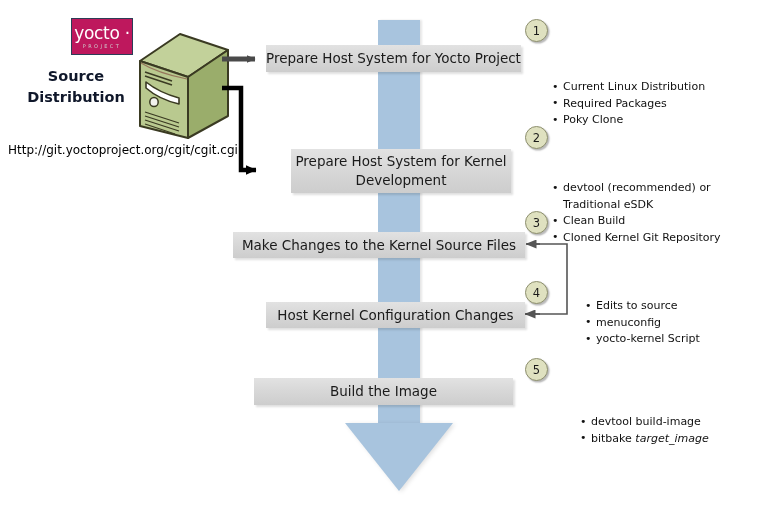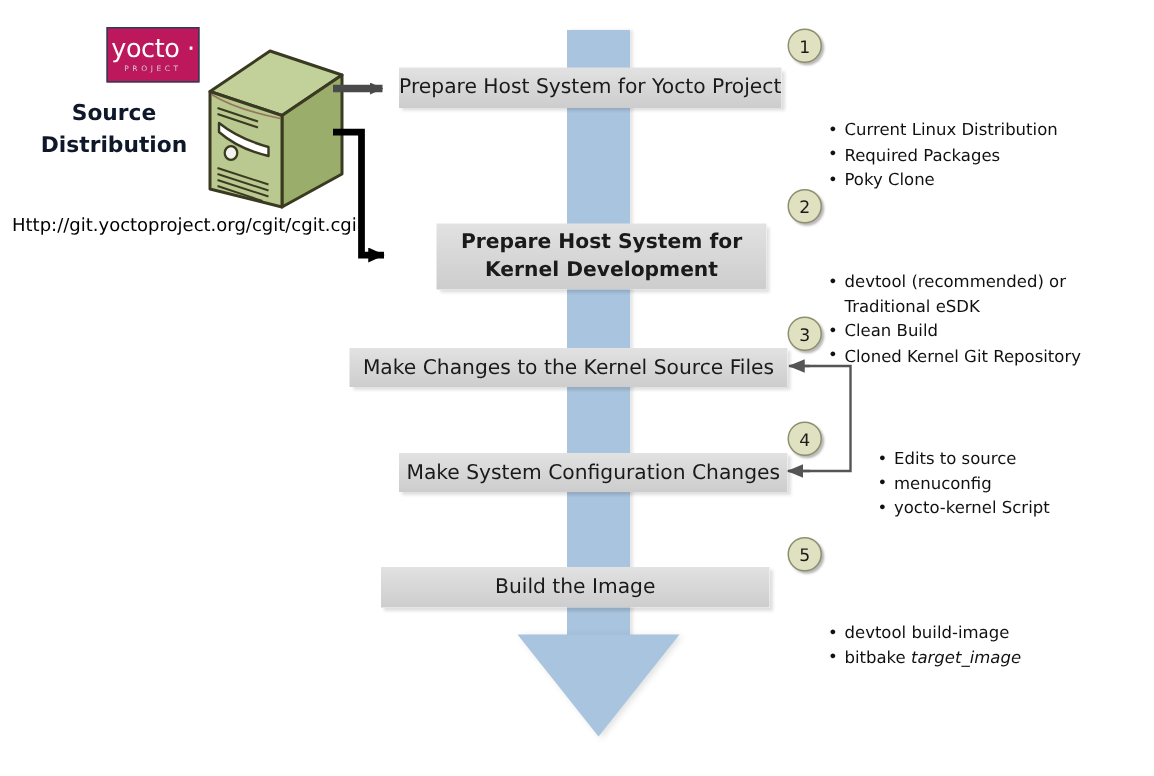--- a/index.html
+++ b/index.html
@@ -203,25 +203,25 @@
 
     <path d="M222,88 L241,88 L241,170 L256,170" fill="none" stroke="#000000" stroke-width="4.5" marker-end="url(#ah-black)"></path>
 
     <path d="M527,244 L567,244 L567,314 L526,314" fill="none" stroke="#555555" stroke-width="1.6"></path>
     <path d="M540,244 L526,244" fill="none" stroke="#555555" stroke-width="1.6" marker-end="url(#ah-gray-left)"></path>
     <path d="M540,314 L525,314" fill="none" stroke="#555555" stroke-width="1.6" marker-end="url(#ah-gray-left)"></path>
   </svg>
 
   <div class="pbox" style="left:266px; top:45px; width:255px; height:27px;">Prepare Host System for Yocto Project</div>
 
-  <div class="pbox" style="left:291px; top:149px; width:220px; height:44px;font-weight:bold;">Prepare Host System for Kernel Development</div>
+  <div class="pbox" style="left:291px; top:149px; width:220px; height:44px;">Prepare Host System for Kernel Development</div>
 
   <div class="pbox" style="left:233px; top:232px; width:292px; height:26px;">Make Changes to the Kernel Source Files</div>
 
-  <div class="pbox" style="left:266px; top:302px; width:259px; height:26px;">Make System Configuration Changes</div>
+  <div class="pbox" style="left:266px; top:302px; width:259px; height:26px;">Host Kernel Configuration Changes</div>
 
   <div class="pbox" style="left:254px; top:378px; width:259px; height:27px;">Build the Image</div>
 
   <div class="badge" style="left:525px; top:19px;">1</div>
   <div class="badge" style="left:525px; top:126px;">2</div>
   <div class="badge" style="left:525px; top:211px;">3</div>
   <div class="badge" style="left:525px; top:281px;">4</div>
   <div class="badge" style="left:525px; top:358px;">5</div>
 
   <div class="notes" style="left:552px; top:39px;">
@@ -241,20 +241,20 @@
   </div>
 
   <div class="notes" style="left:585px; top:258px;">
     <ul>
       <li>Edits to source</li>
       <li>menuconfig</li>
       <li>yocto-kernel Script</li>
     </ul>
   </div>
 
-  <div class="notes" style="left:552px; top:374px;">
+  <div class="notes" style="left:580px; top:374px;">
     <ul>
       <li>devtool build-image</li>
       <li><span>bitbake </span><span class="ital">target_image</span></li>
     </ul>
   </div>
 
 </div>
 
 </body></html>

